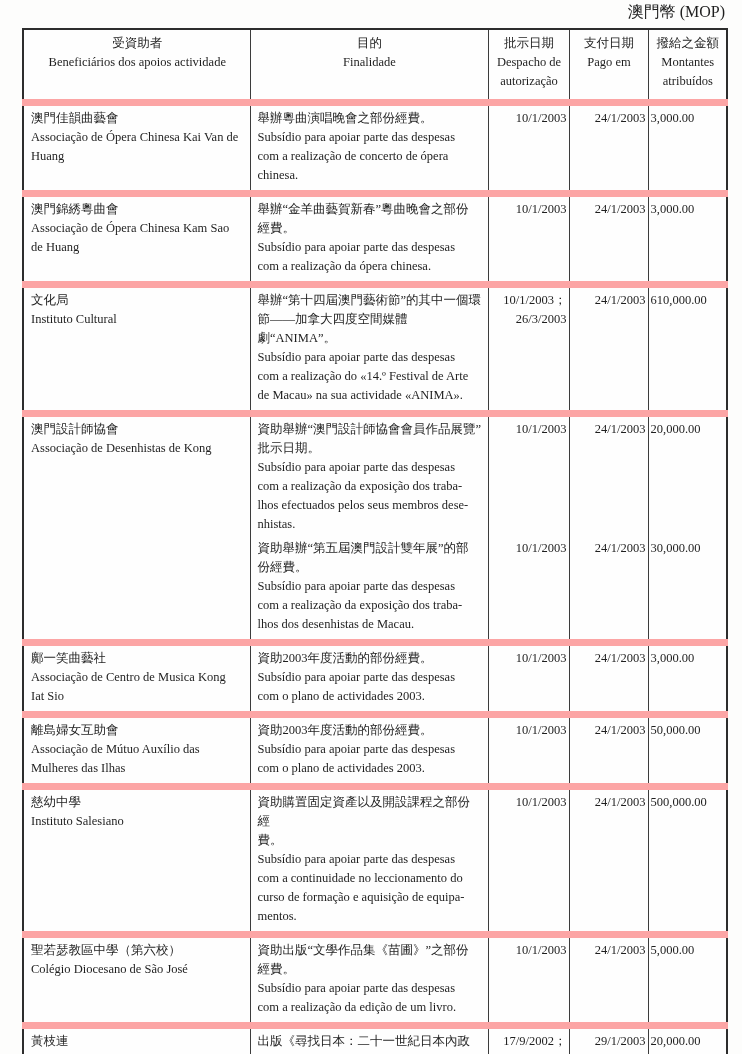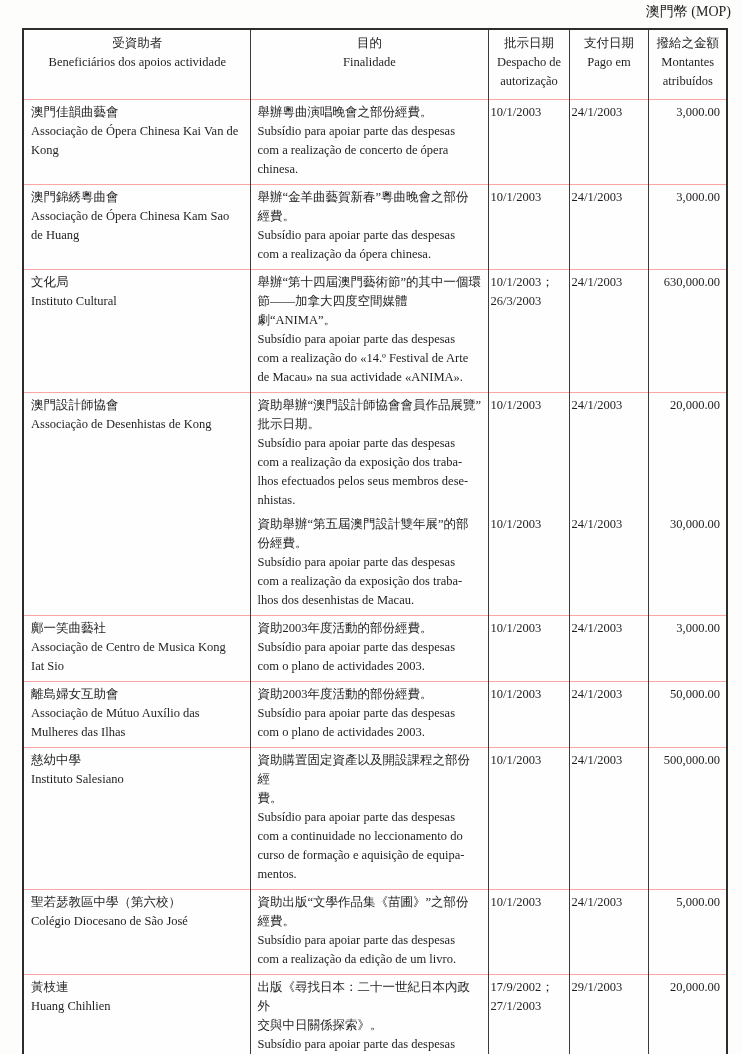--- a/index.html
+++ b/index.html
@@ -11,22 +11,22 @@
     height: 1054px;
     background: #fdfdfc;
     position: relative;
     font-family: "Liberation Serif", "DejaVu Serif", serif;
     color: #1e1e1e;
     overflow: hidden;
   }
   .currency-label {
     position: absolute;
     top: 3px;
-    right: 11px;
-    font-size: 14px;
+    right: 17px;
+    font-size: 16px;
     line-height: 18px;
     margin-left: 32px;
   }
   table.subsidies {
     position: absolute;
     top: 28px;
     left: 22px;
     width: 704px;
     border-collapse: collapse;
     table-layout: fixed;
@@ -38,37 +38,37 @@
     vertical-align: top;
     font-weight: normal;
     padding: 3px 6px 5px 7px;
   }
   thead th {
     text-align: center;
     height: 60px;
     padding-top: 4px;
   }
   tbody tr.row-start td {
-    border-top: 1px solid #fca5a5;
+    border-top: 7px solid #fca5a5;
   }
   tbody tr.row-cont td {
     border-top: none;
     padding-top: 0;
   }
   .ln {
     font-size: 12.5px;
     line-height: 19px;
   }
   td.date-cell {
-    text-align: left;
+    text-align: right;
     padding-left: 2px;
     padding-right: 2px;
   }
   td.amount-cell {
-    text-align: right;
+    text-align: left;
     padding-left: 2px;
   }
   td.beneficiary-cell .ln,
   td.purpose-cell .ln {
     text-align: left;
   }
 </style>
 </head>
 <body>
 
@@ -106,21 +106,21 @@
         <div class="ln">Montantes</div>
         <div class="ln">atribuídos</div>
       </th>
     </tr>
   </thead>
   <tbody>
       <tr class="row-start">
         <td class="beneficiary-cell" rowspan="1">
           <div class="ln">澳門佳韻曲藝會</div>
           <div class="ln">Associação de Ópera Chinesa Kai Van de</div>
-          <div class="ln">Kong</div>
+          <div class="ln">Huang</div>
         </td>
         <td class="purpose-cell">
           <div class="ln">舉辦粵曲演唱晚會之部份經費。</div>
           <div class="ln">Subsídio para apoiar parte das despesas</div>
           <div class="ln">com a realização de concerto de ópera</div>
           <div class="ln">chinesa.</div>
         </td>
         <td class="date-cell">
           <div class="ln">10/1/2003</div>
         </td>
@@ -166,21 +166,21 @@
           <div class="ln">de Macau» na sua actividade «ANIMA».</div>
         </td>
         <td class="date-cell">
           <div class="ln">10/1/2003；</div>
           <div class="ln">26/3/2003</div>
         </td>
         <td class="date-cell">
           <div class="ln">24/1/2003</div>
         </td>
         <td class="amount-cell">
-          <div class="ln">630,000.00</div>
+          <div class="ln">610,000.00</div>
         </td>
       </tr>
       <tr class="row-start">
         <td class="beneficiary-cell" rowspan="2">
           <div class="ln">澳門設計師協會</div>
           <div class="ln">Associação de Desenhistas de Kong</div>
         </td>
         <td class="purpose-cell">
           <div class="ln">資助舉辦“澳門設計師協會會員作品展覽”</div>
           <div class="ln">批示日期。</div>

